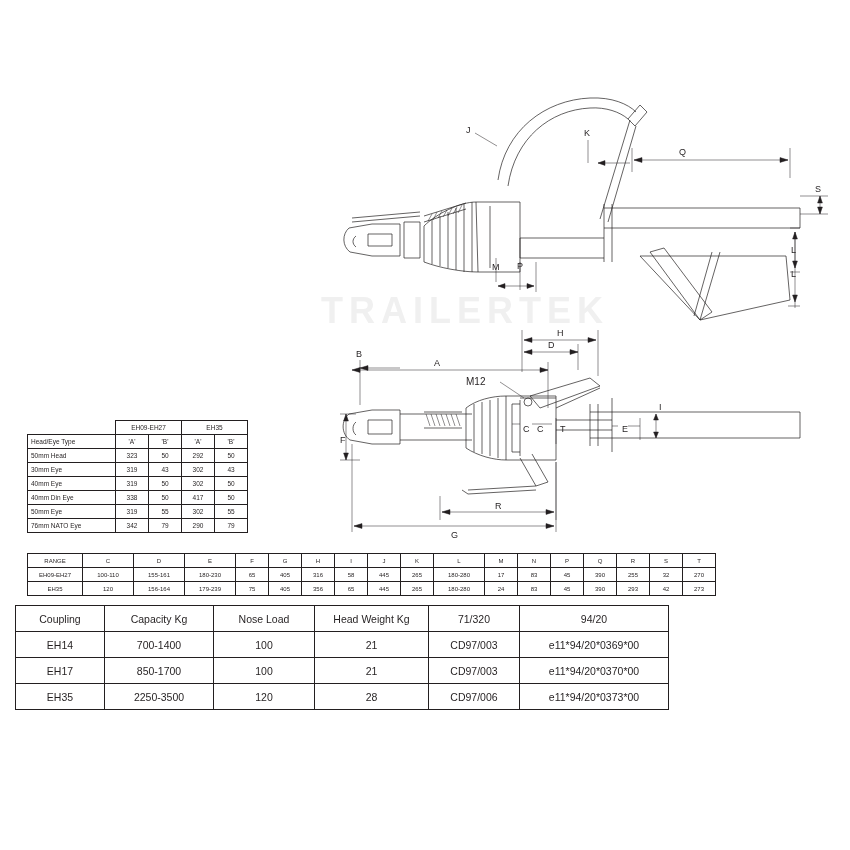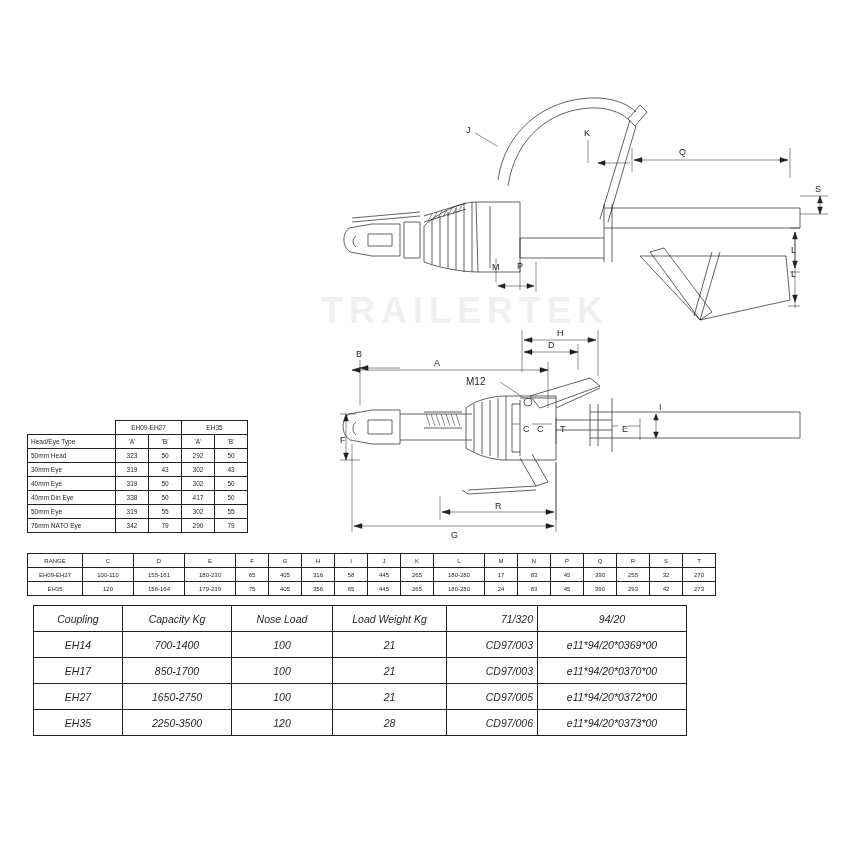--- a/index.html
+++ b/index.html
@@ -97,34 +97,33 @@
     height: 13px;
     padding: 0 3px;
   }
   #range-table td.rangecol { width: 48px; }
   #range-table td.wide { width: 44px; }
   #range-table td.narrow { width: 26px; }
 
   
   #coupling-table {
     position: absolute;
-    left: 33px;
+    left: 15px;
     top: 605px;
     font-size: 10.5px;
-    font-style: italic;
   }
   #coupling-table td {
     height: 25px;
     padding: 0 4px;
   }
   #coupling-table td.c-coupling { width: 80px; }
   #coupling-table td.c-capacity { width: 100px; }
   #coupling-table td.c-nose { width: 92px; text-align: center; }
   #coupling-table td.c-weight { width: 105px; }
-  #coupling-table td.c-71 { width: 82px; text-align: right; }
+  #coupling-table td.c-71 { width: 82px; }
   #coupling-table td.c-9420 { width: 140px; }
 </style>
 </head>
 <body>
 
 <div id="stage">
 
   <div class="watermark">TRAILERTEK</div>
 
   <svg class="drawing" viewBox="0 0 850 850">
@@ -479,49 +478,41 @@
       </tr>
     </tbody>
   </table>
 
   <table id="coupling-table">
     <tbody>
       <tr>
         <td class="c-coupling">Coupling</td>
         <td class="c-capacity">Capacity Kg</td>
         <td class="c-nose">Nose Load</td>
-        <td class="c-weight">Load Weight Kg</td>
+        <td class="c-weight">Head Weight Kg</td>
         <td class="c-71">71/320</td>
         <td class="c-9420">94/20</td>
       </tr>
       <tr>
         <td class="c-coupling">EH14</td>
         <td class="c-capacity">700-1400</td>
         <td class="c-nose">100</td>
         <td class="c-weight">21</td>
         <td class="c-71">CD97/003</td>
         <td class="c-9420">e11*94/20*0369*00</td>
       </tr>
       <tr>
         <td class="c-coupling">EH17</td>
         <td class="c-capacity">850-1700</td>
         <td class="c-nose">100</td>
         <td class="c-weight">21</td>
         <td class="c-71">CD97/003</td>
         <td class="c-9420">e11*94/20*0370*00</td>
       </tr>
       <tr>
-        <td class="c-coupling">EH27</td>
-        <td class="c-capacity">1650-2750</td>
-        <td class="c-nose">100</td>
-        <td class="c-weight">21</td>
-        <td class="c-71">CD97/005</td>
-        <td class="c-9420">e11*94/20*0372*00</td>
-      </tr>
-      <tr>
         <td class="c-coupling">EH35</td>
         <td class="c-capacity">2250-3500</td>
         <td class="c-nose">120</td>
         <td class="c-weight">28</td>
         <td class="c-71">CD97/006</td>
         <td class="c-9420">e11*94/20*0373*00</td>
       </tr>
     </tbody>
   </table>
 

